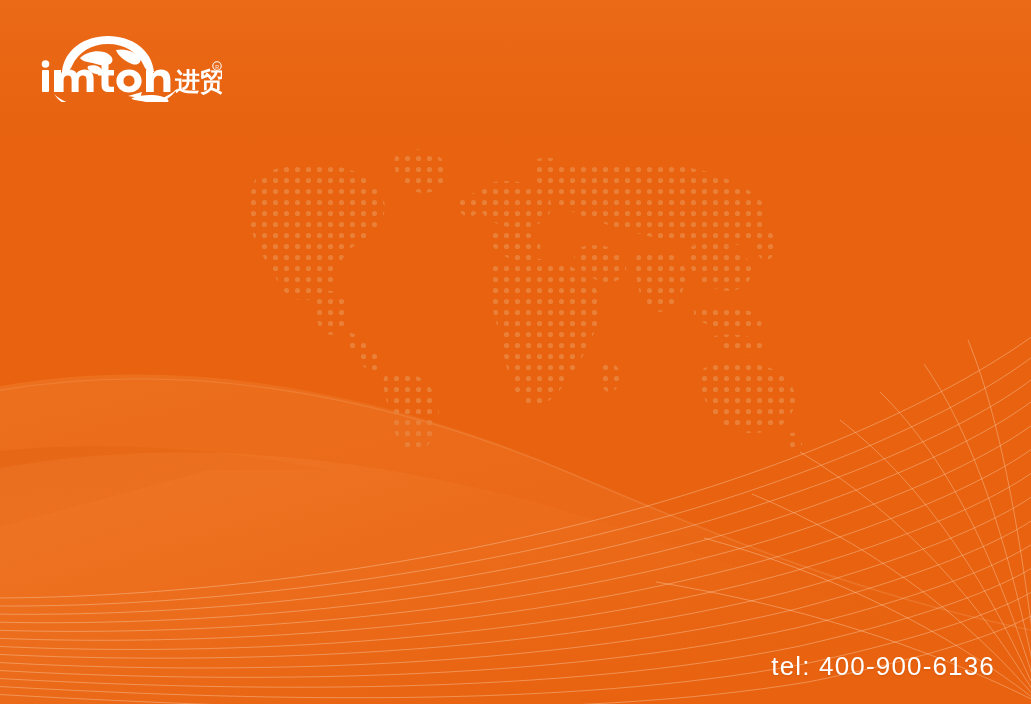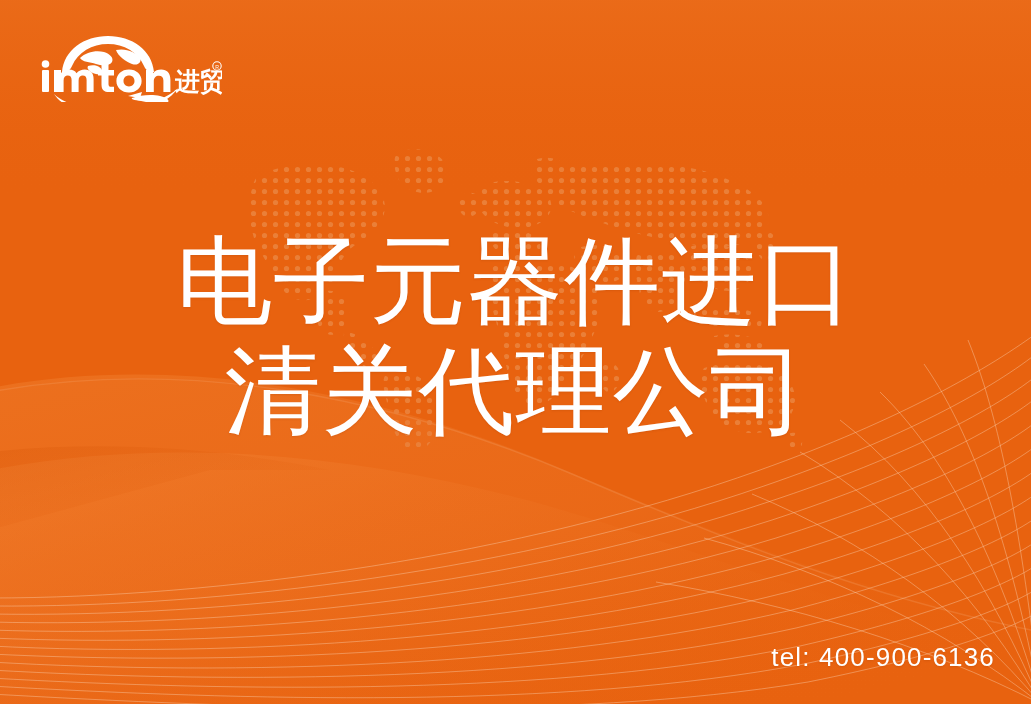--- a/index.html
+++ b/index.html
@@ -57,21 +57,21 @@
     font-family:"DejaVu Sans","Liberation Sans",sans-serif;
     text-shadow:0 1px 2px rgba(150,55,5,0.18);
     user-select:none;
   }
   #headline .hl-line { display:block; white-space:nowrap; }
   #headline .hl-line-2 { margin-top:2px; }
 
   
   #phone {
     position:absolute;
-    right:36px; bottom:31px;
+    right:36px; bottom:22px;
     color:#ffffff;
     font-size:26px;
     letter-spacing:0.045em;
     font-family:"Liberation Sans","DejaVu Sans",sans-serif;
     white-space:nowrap;
     text-shadow:0 1px 2px rgba(150,55,5,0.22);
     user-select:none;
   }
 </style>
 </head>
@@ -263,22 +263,18 @@
       <g>
         <path d="M 18 68 C 32 82 70 88 104 80 C 124 75 136 68 142 62
                  C 134 74 116 84 94 88 C 62 94 28 84 18 68 Z" fill="#ffffff"></path>
         <path d="M 96 72 C 104 69 116 68 124 70 C 130 71.5 134 74 132 76
                  C 129 78.5 118 78 110 76 C 103 74.5 94 74 96 72 Z" fill="#ffffff"></path>
         <path d="M 92 70 L 106 66 L 104 72 Z" fill="#ffffff"></path>
       </g>
     </svg>
   </div>
 
-  <div id="headline">
-    <span class="hl-line hl-line-1">电子元器件进口</span>
-    <span class="hl-line hl-line-2">清关代理公司</span>
-  </div>
 
   <div id="phone">
     <span>tel: 400-900-6136</span>
   </div>
 
 </div>
 
 </body></html>

